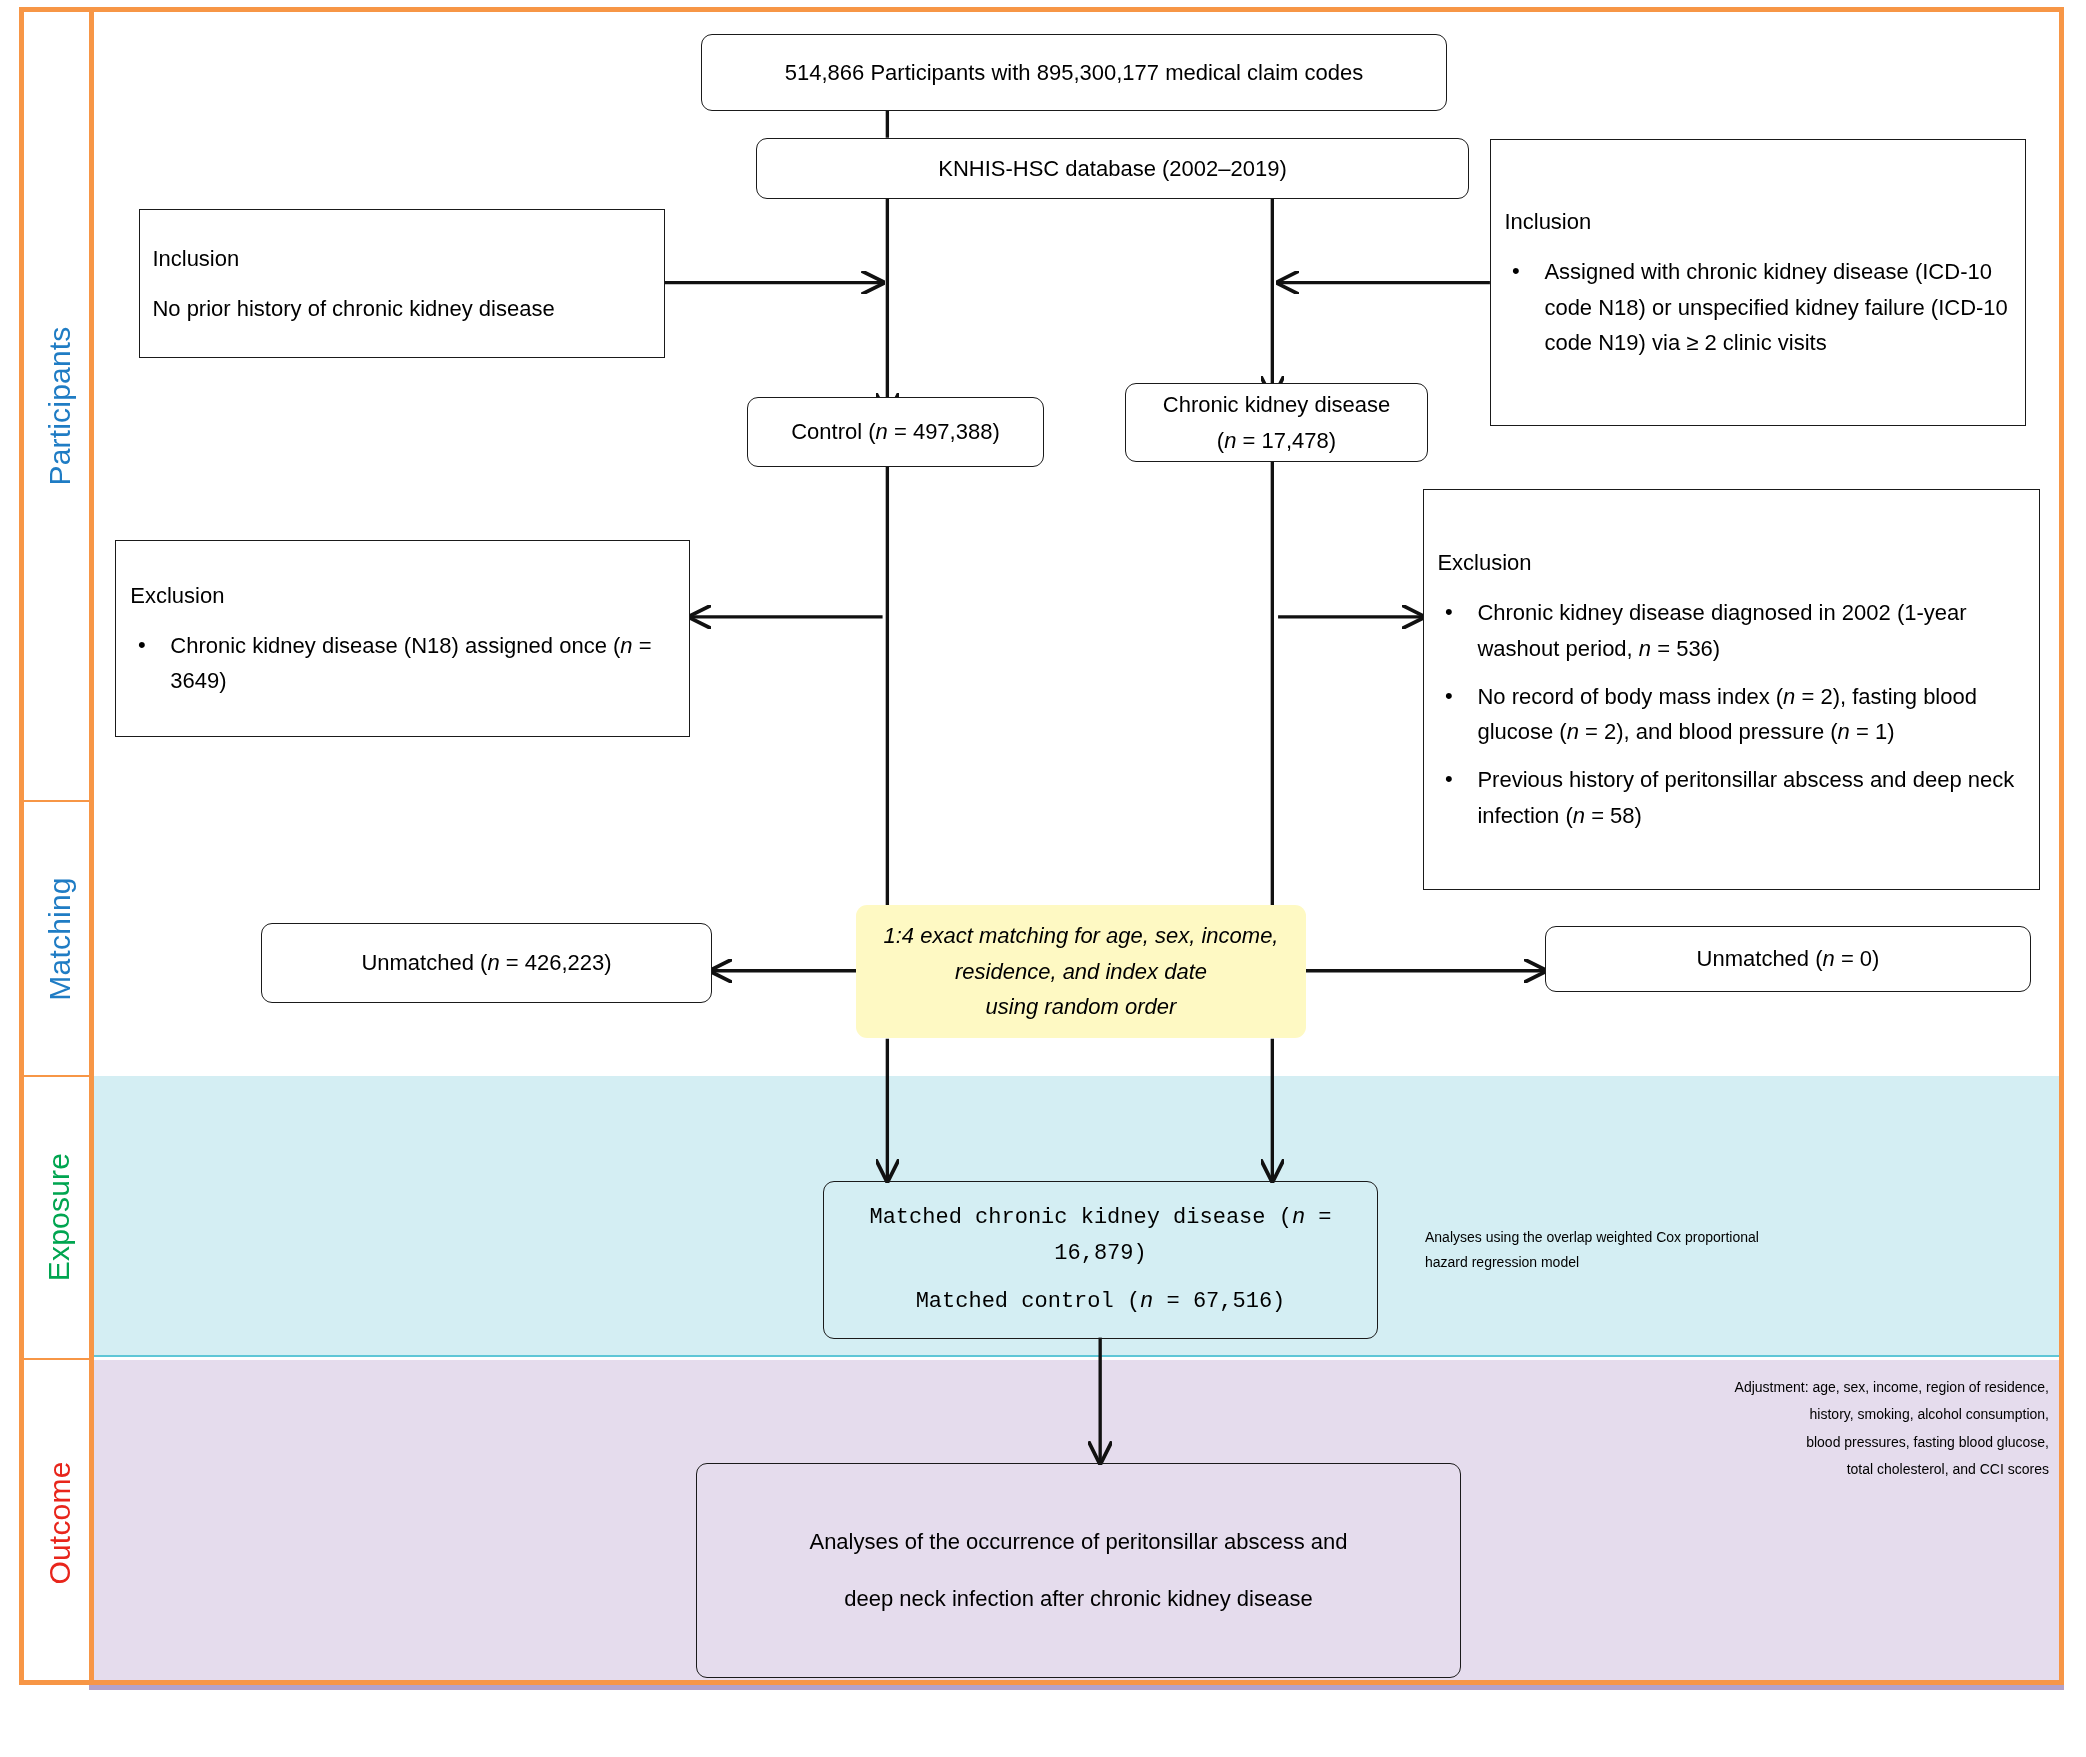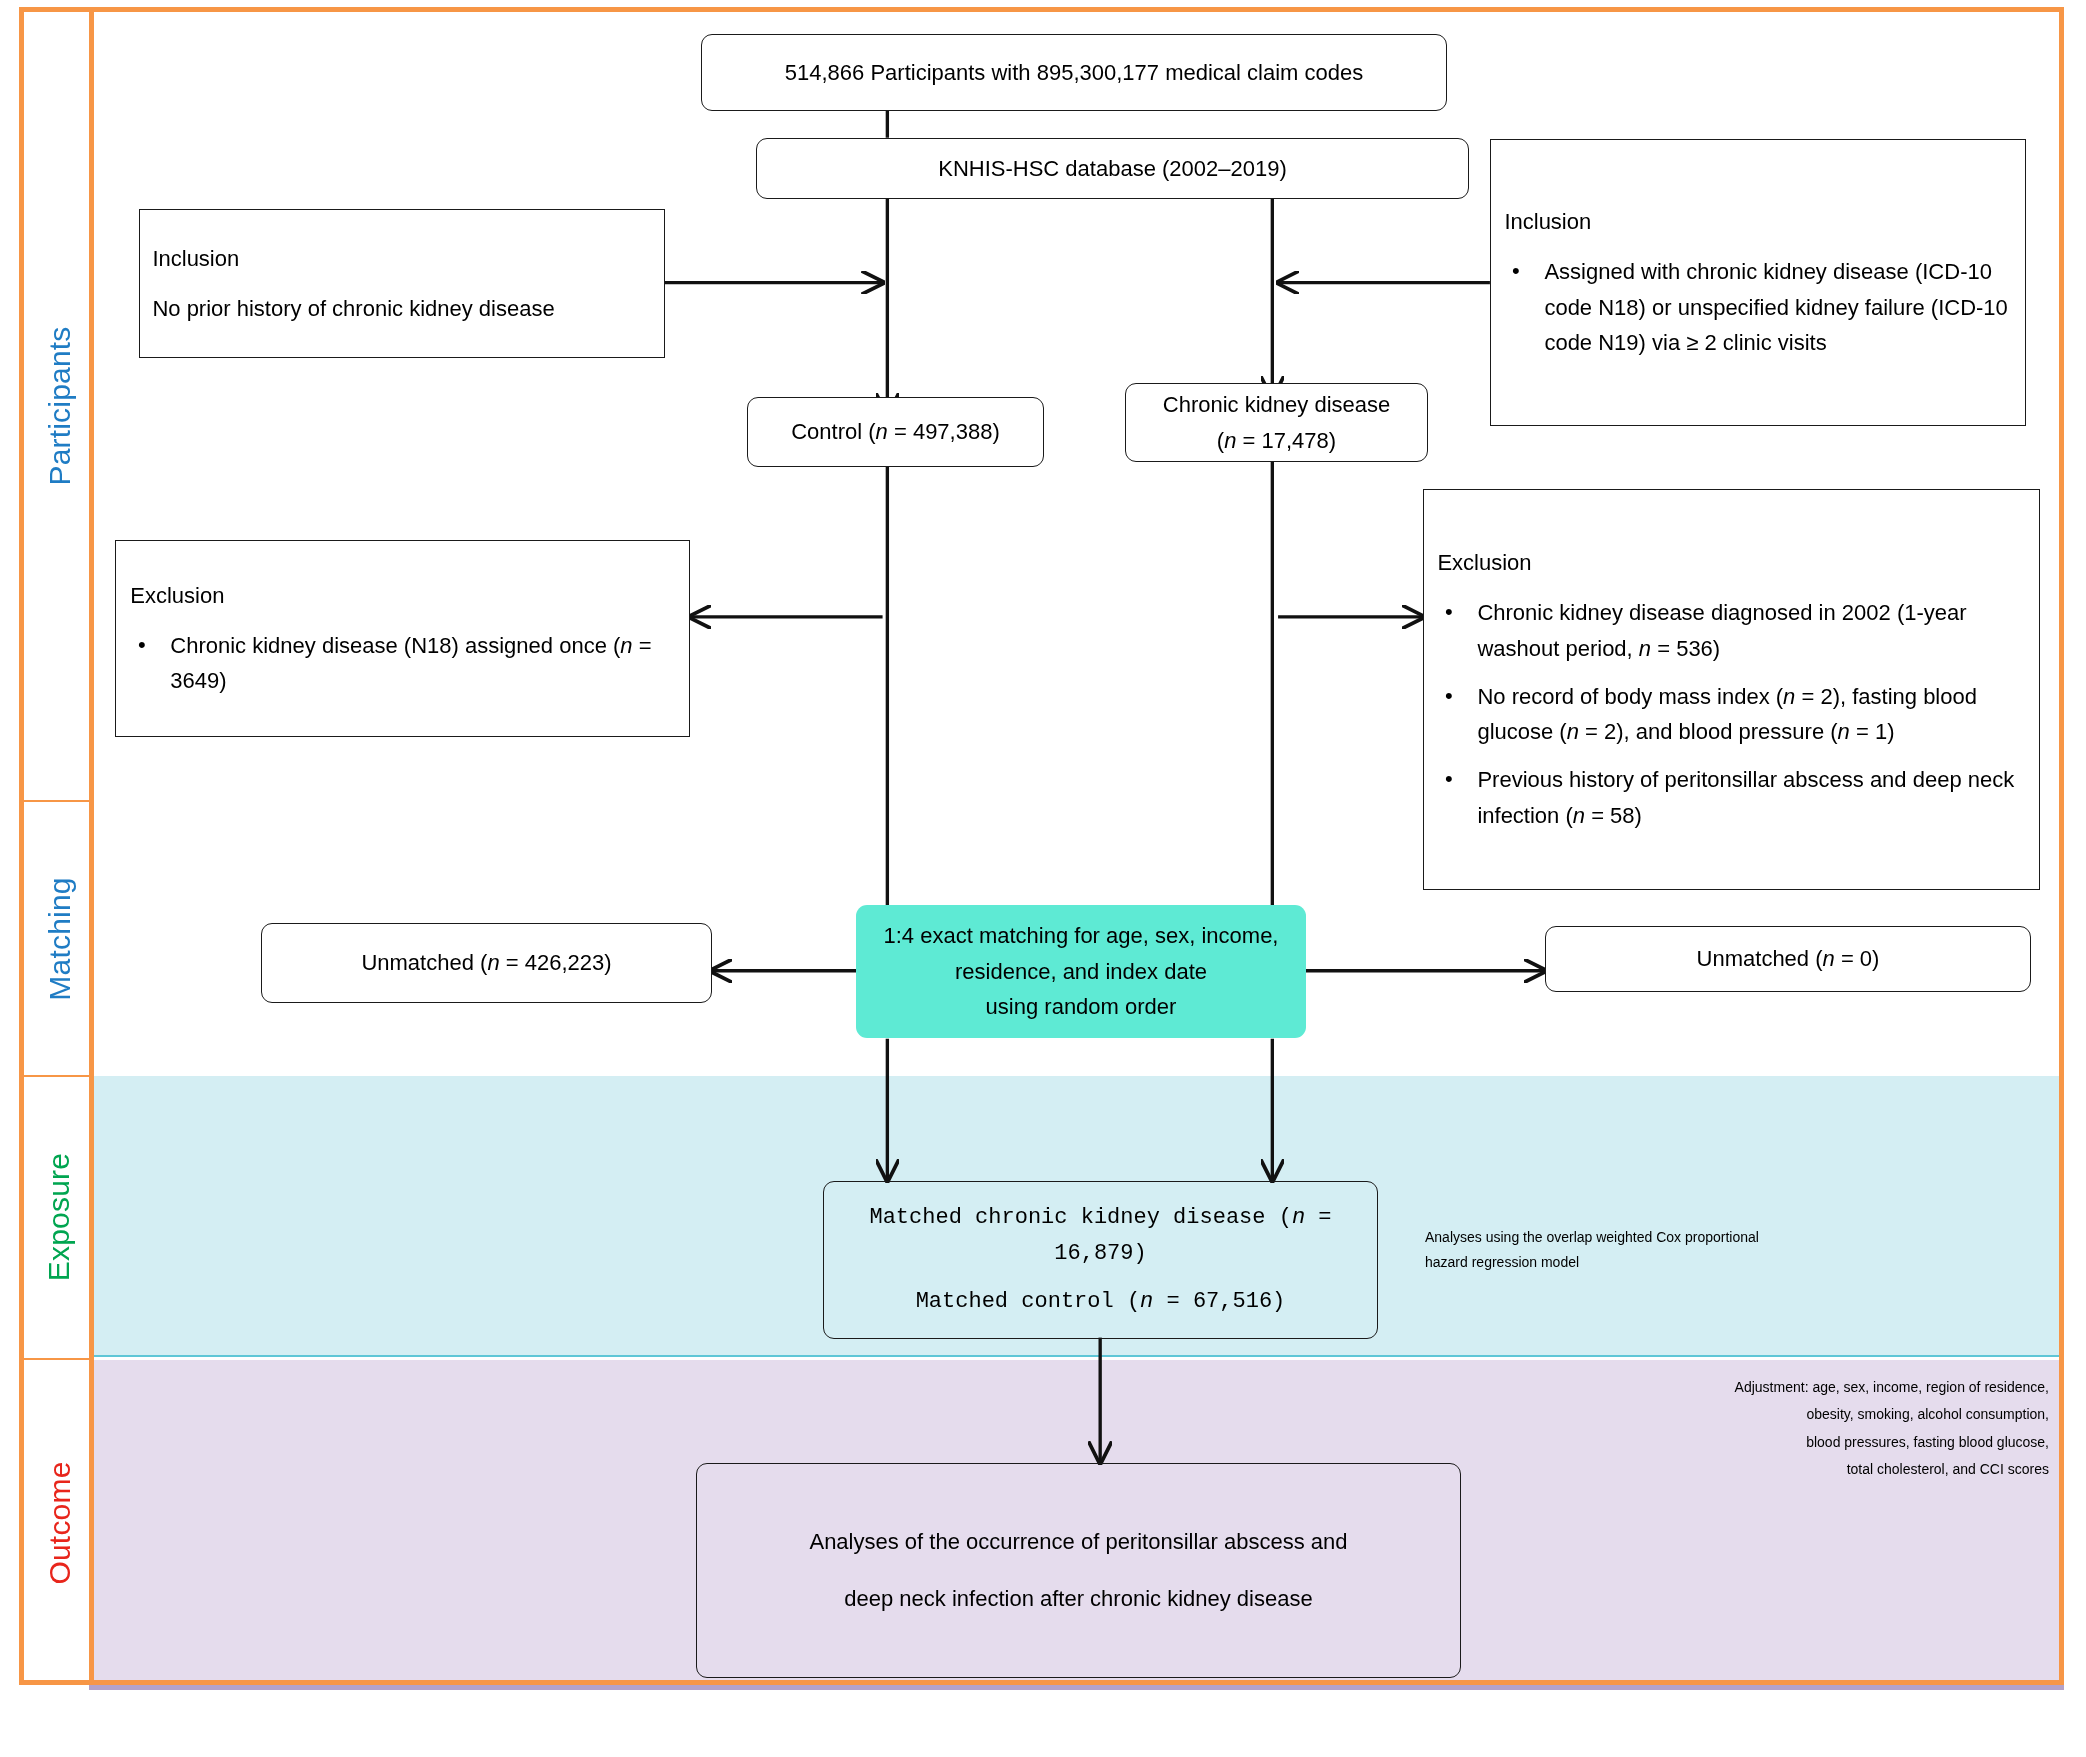--- a/index.html
+++ b/index.html
@@ -68,22 +68,23 @@
     color: #000000;
     padding: 7.7px 12.4px;
     display: flex;
     flex-direction: column;
     justify-content: center;
   }
   .node.center { text-align: center; align-items: center; border-radius: 11px; }
   .node.left   { text-align: left; align-items: flex-start; }
   .node.transparent { background: transparent; }
   .node.matchbox {
-    background: #5eead4;
+    background: #fef9c3;
     border: none;
+    font-style: italic;
   }
 
   
   .freetext {
     position: absolute;
     font-size: 14px;
     line-height: 1.75;
     color: #000;
   }
   .freetext.right { text-align: right; }
@@ -240,21 +241,21 @@
     <div>Matched control (<em class="nvar">n</em> = 67,516)</div>
   </div>
 
   <div class="freetext" id="t-analysis" style="left:1425px; top:1225px; width:631px;">
     <div>Analyses using the overlap weighted Cox proportional</div>
     <div>hazard regression model</div>
   </div>
 
   <div class="freetext right" id="t-adjust" style="left:1406px; top:1374px; width:643px; line-height:1.95;">
     <div>Adjustment:  age, sex, income, region of residence,</div>
-    <div>obesity, smoking, alcohol consumption,</div>
+    <div>history, smoking, alcohol consumption,</div>
     <div>blood pressures, fasting blood glucose,</div>
     <div>total cholesterol, and CCI scores</div>
   </div>
 
   <div class="node center transparent" id="n-outcome" style="left:696px; top:1463px; width:765px; height:215px;">
     <div>Analyses of the occurrence of peritonsillar abscess and</div>
     <div style="height:21px"></div>
     <div>deep neck infection after chronic kidney disease</div>
   </div>
 

